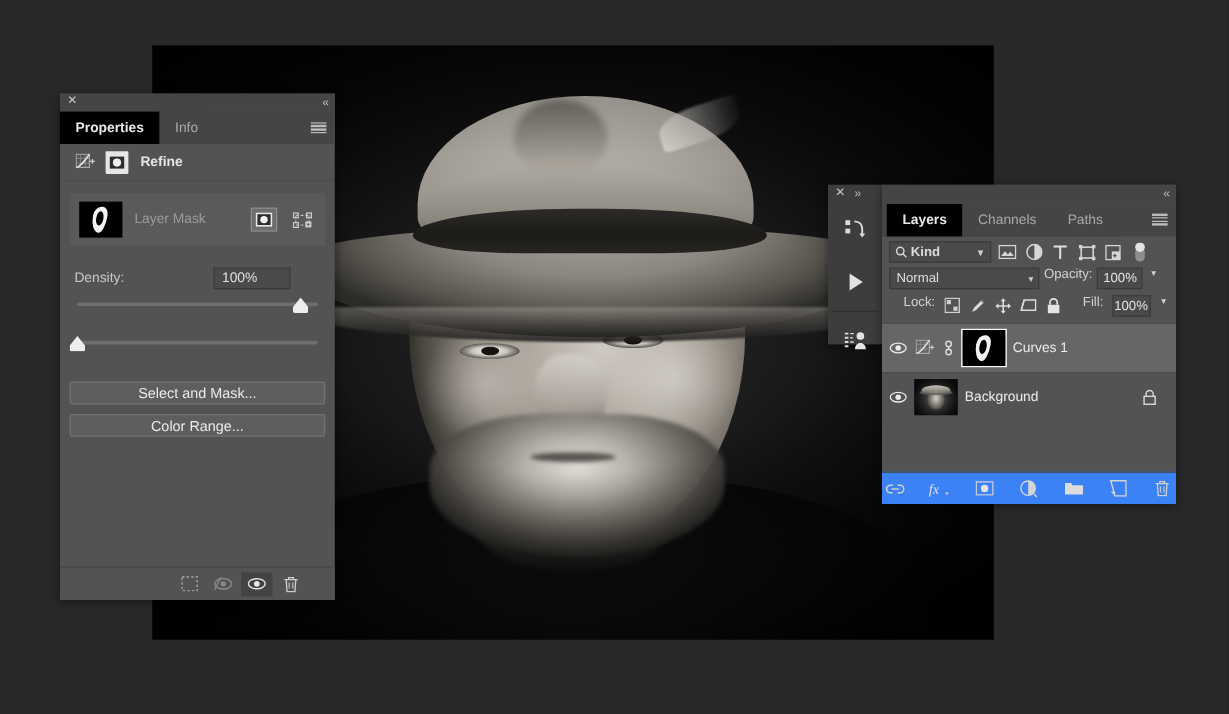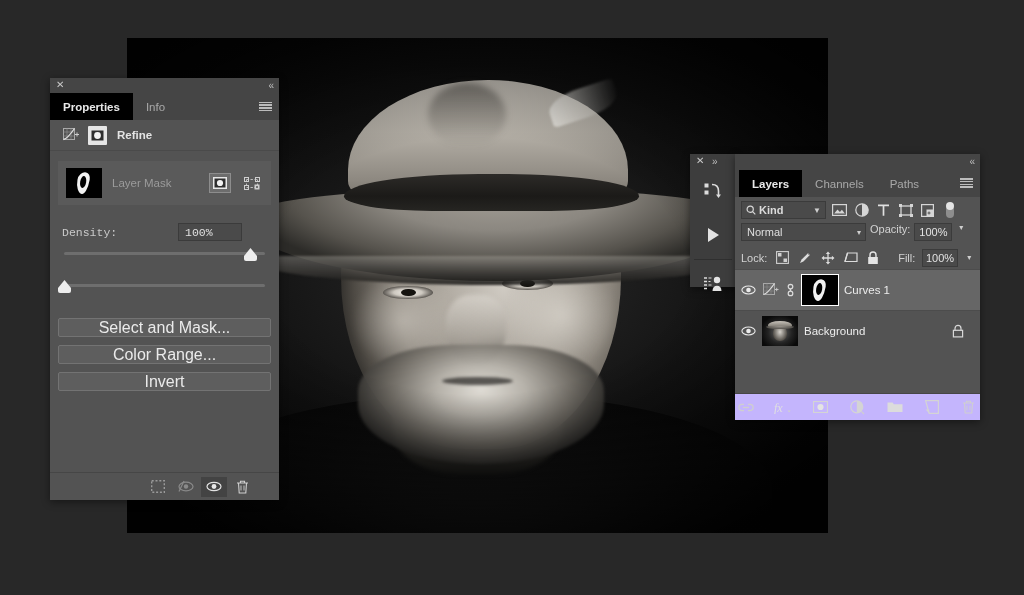--- a/index.html
+++ b/index.html
@@ -180,41 +180,41 @@
   }
   .mask-blob::after{
     content:""; position:absolute; left:3px; top:4px; width:6px; height:12px;
     background:#000; border-radius:50%;
   }
   .mask-label{ font-size:11.5px; color:#9b9b9b; flex:1; }
   .mask-btn{ width:22px; height:20px; display:flex; align-items:center; justify-content:center; }
   .mask-btn.sel{ background:#6d6d6d; border:1px solid #8d8d8d; }
 
   .prop-body{ padding:0 8px; }
-  .slider-block{ margin-top:18px;font-family:Liberation Mono, monospace; }
+  .slider-block{ margin-top:18px; }
   .sl-row{ display:flex; align-items:center; height:18px; }
   .sl-label{ font-size:11.5px; color:#c9c9c9; width:120px; padding-left:4px; }
   .sl-field{
     width:64px; height:18px; background:#4a4a4a; border:1px solid #3b3b3b;
     color:#e0e0e0; font-size:11.5px; display:flex; align-items:center; padding-left:6px;
   }
   .sl-track{ position:relative; height:14px; margin-top:7px; }
   .sl-track .bar{ position:absolute; left:6px; right:6px; top:4px; height:3px; background:#6e6e6e; border-radius:2px; }
   .sl-knob{
     position:absolute; top:0px; width:13px; height:13px; background:#ededed;
     clip-path: polygon(50% 0%, 100% 62%, 100% 100%, 0% 100%, 0% 62%);
     border-radius: 2px;
   }
 
   .refine-block{ margin-top:24px; display:flex; }
   .refine-label{ font-size:11.5px; color:#c9c9c9; width:56px; padding-left:4px; padding-top:4px; }
   .refine-btns{ flex:1; display:flex; flex-direction:column; gap:8px; }
   .pbtn{
     height:19px; background:#5e5e5e; border:1px solid #737373; border-radius:2px;
-    color:#eaeaea; font-size:16px; display:flex; align-items:center; justify-content:center;
+    color:#eaeaea; font-size:12px; display:flex; align-items:center; justify-content:center;
   }
 
   .panel-footer{
     position:absolute; left:0; right:0; bottom:0; height:28px; background:#535353;
     border-top:1px solid #464646; display:flex; align-items:center; justify-content:flex-end;
     gap:2px; padding-right:24px;
   }
   .foot-ico{ width:26px; height:20px; display:flex; align-items:center; justify-content:center; }
   .foot-ico.active{ background:#434343; }
 
@@ -242,40 +242,40 @@
     font-size:11px; display:flex; align-items:center; padding-left:5px; position:relative;
   }
   .blend-sel .caret{ position:absolute; right:4px; font-size:8px; color:#cfcfcf; }
   .mini-label{ font-size:11px; color:#d2d2d2; }
   .num-field{
     width:38px; height:18px; background:#4a4a4a; border:1px solid #3b3b3b; color:#e2e2e2;
     font-size:11px; display:flex; align-items:center; justify-content:center;
   }
   .caret-btn{ font-size:8px; color:#cfcfcf; width:10px; text-align:center; }
 
-  .lock-row{ height:23px; display:flex; align-items:center; gap:7px; padding:0 6px; }
+  .lock-row{ height:23px; display:flex; gap:7px; padding:0 6px;margin-left:12px; }
 
   .layer-row{
     height:41px; display:flex; align-items:center; gap:6px; padding:0 6px;
     border-top:1px solid #4c4c4c;
   }
   .layer-row.selected{ background:#666666; }
   .eye{ width:15px; display:flex; justify-content:center; }
   .lthumb{ width:36px; height:30px; background:#000; position:relative; overflow:hidden; flex:none; }
   .lthumb.selected{ outline:1px solid #ffffff; }
   .corner{ position:absolute; width:5px; height:5px; border:1.5px solid #fff; }
   .c-tl{ left:-1px; top:-1px; border-right:none; border-bottom:none; }
   .c-tr{ right:-1px; top:-1px; border-left:none; border-bottom:none; }
   .c-bl{ left:-1px; bottom:-1px; border-right:none; border-top:none; }
   .c-br{ right:-1px; bottom:-1px; border-left:none; border-top:none; }
   .lname{ font-size:11.5px; color:#ececec; flex:1; }
   .bg-thumb-photo{ position:absolute; inset:0; }
 
   .layers-footer{
-    position:absolute; left:0; right:0; bottom:0; height:27px; background:#c4b5fd;
+    position:absolute; left:0; right:0; bottom:0; height:27px; background:#3b82f6;
     border-top:1px solid #464646; display:flex; align-items:center; justify-content:center; gap:15px;
   }
   svg{ display:block; }
 </style>
 </head>
 <body>
 
 <div id="stage">
 
   <div id="canvas-doc">
@@ -383,21 +383,20 @@
         <div class="sl-track">
           <div class="bar"></div>
           <div class="sl-knob" style="left:0px"></div>
         </div>
       </div>
 
       <div class="refine-block">
         <div class="refine-btns">
           <div class="pbtn">Select and Mask...</div>
           <div class="pbtn">Color Range...</div>
-          <div class="pbtn">Invert</div>
         </div>
       </div>
     </div>
 
     <div class="panel-footer">
       <div class="foot-ico">
         <svg width="14" height="13" viewBox="0 0 14 13">
           <rect x="0.7" y="0.7" width="12.6" height="11.6" fill="none" stroke="#9a9a9a" stroke-width="1.4" stroke-dasharray="2 1.8"></rect>
         </svg>
       </div>

